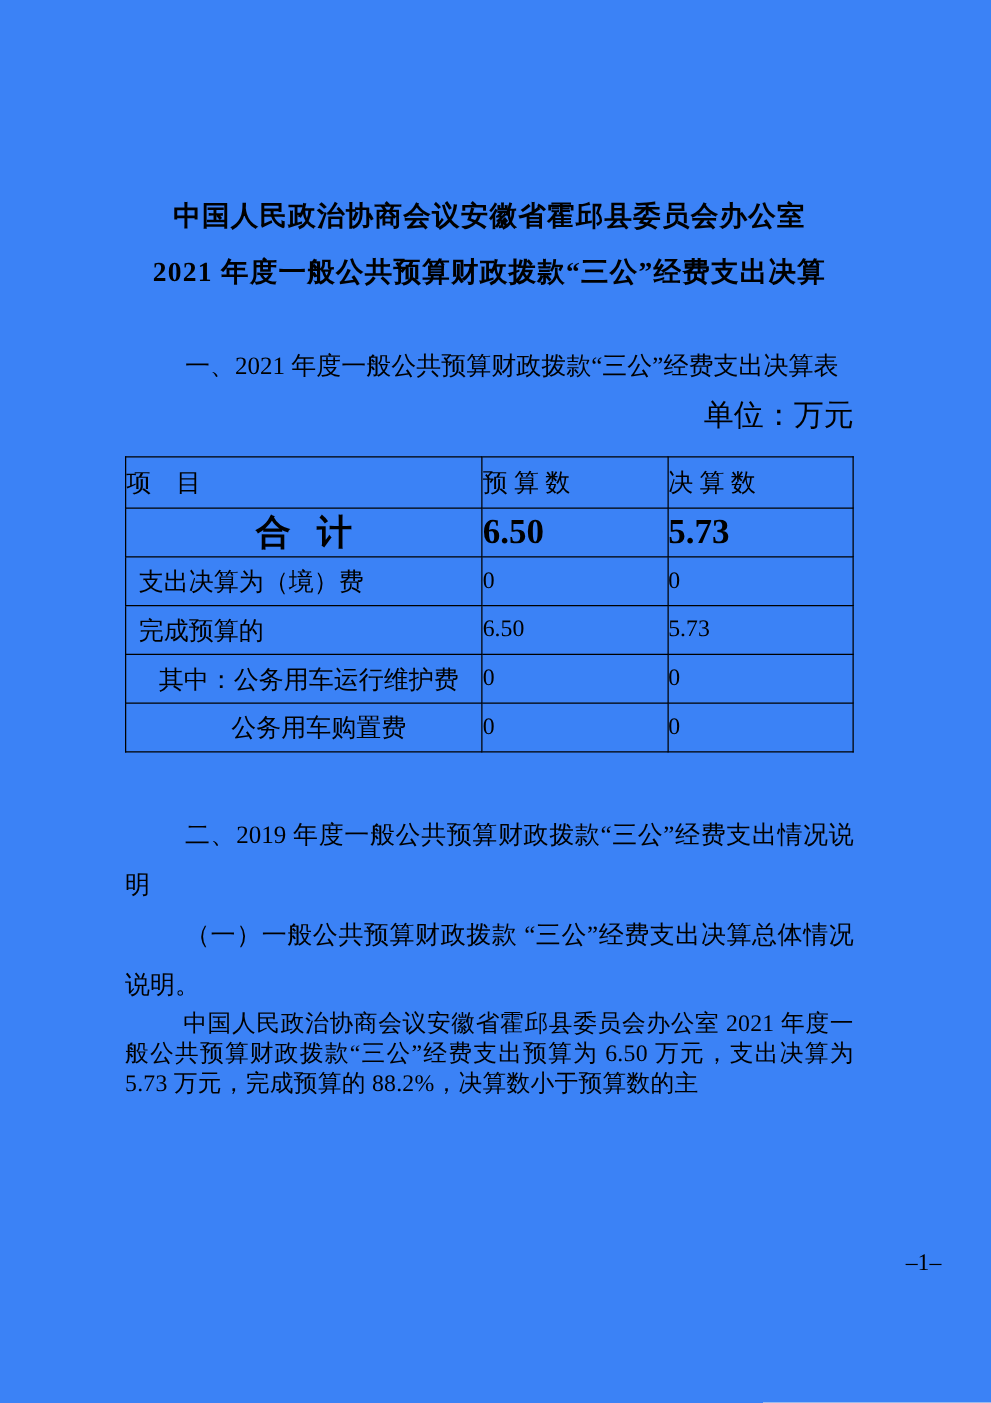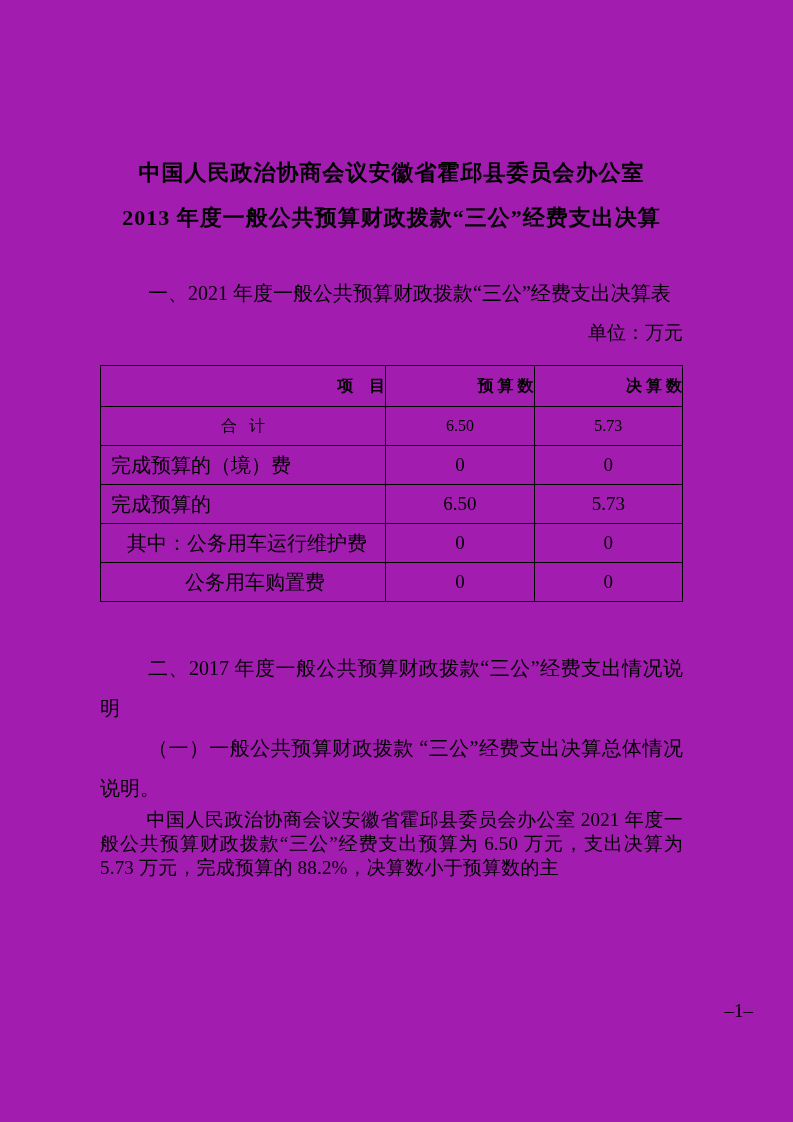--- a/index.html
+++ b/index.html
@@ -2,44 +2,44 @@
 <html><head>
 <meta charset="utf-8">
 <style>
   * { margin:0; padding:0; box-sizing:border-box; }
   html,body { background:#e8e8e8; }
   body { font-family:"Liberation Serif","DejaVu Serif",serif; color:#000; }
   .page {
     position:relative;
     width:793px; height:1122px;
     margin:0 auto;
-    background:#a21caf;
+    background:#3b82f6;
     padding:150px 110px 0 100px;
     overflow:hidden;
   }
   .title { font-size:22px; font-weight:bold; text-align:center; line-height:45px; letter-spacing:1px; }
   .title-line { display:block; white-space:nowrap; }
   .section-heading {
     font-size:20px; font-weight:normal; line-height:40px;
     text-indent:2.4em; text-align:justify;
   }
   .h1-block { margin-top:33px; }
-  .unit-label { font-size:19px; text-align:right; line-height:36px; margin-top:2px;font-family:Liberation Serif, serif; }
+  .unit-label { font-size:24px; text-align:right; line-height:36px; margin-top:2px;font-family:Liberation Serif, serif; }
   .data-table {
     width:100%; border-collapse:collapse; margin-top:14px;
     font-size:20px; table-layout:fixed;
   }
   .data-table th, .data-table td { border:1px solid #000; }
   .data-table th {
-    font-weight:bold; height:41px; text-align:right;
-    white-space:pre; font-size:16px;
+    font-weight:normal; height:41px; text-align:left;
+    white-space:pre; font-size:20px;
   }
-  .data-table td { height:39px; text-align:center; font-size:19px; }
+  .data-table td { height:39px; text-align:left; font-size:19px; }
   .data-table td.item { text-align:left; padding-left:10px; font-size:20px; white-space:pre; }
-  .data-table tr.total td { font-weight:normal; font-size:16px; }
+  .data-table tr.total td { font-weight:bold; font-size:28px; }
   .data-table tr.total td.item { text-align:center; padding-left:0; }
   .data-table td.ind-1 { padding-left:26px;margin-left:32px; }
   .data-table td.ind-2 { padding-left:84px; }
   .h2-block { margin-top:46px; }
   .sub-heading { margin-top:0; }
   .body-para {
     font-size:19px; line-height:24px;
     text-indent:2.45em; text-align:justify;
     letter-spacing:0.2px;
   }
@@ -48,21 +48,21 @@
     font-size:19px; line-height:36px;
   }
 </style>
 </head>
 <body>
 
 <div class="page">
 
   <h1 class="title">
     <span class="title-line">中国人民政治协商会议安徽省霍邱县委员会办公室</span>
-    <span class="title-line">2013 年度一般公共预算财政拨款“三公”经费支出决算</span>
+    <span class="title-line">2021 年度一般公共预算财政拨款“三公”经费支出决算</span>
   </h1>
 
   <p class="section-heading h1-block">一、2021 年度一般公共预算财政拨款“三公”经费支出决算表</p>
 
   <p class="unit-label">单位：万元</p>
 
   <table class="data-table">
     <colgroup>
       <col style="width:49%">
       <col style="width:25.5%">
@@ -75,21 +75,21 @@
         <th>决 算 数</th>
       </tr>
     </thead>
     <tbody>
       <tr class="total">
         <td class="item">合   计</td>
         <td>6.50</td>
         <td>5.73</td>
       </tr>
       <tr>
-        <td class="item">完成预算的（境）费</td>
+        <td class="item">支出决算为（境）费</td>
         <td>0</td>
         <td>0</td>
       </tr>
       <tr>
         <td class="item">完成预算的</td>
         <td>6.50</td>
         <td>5.73</td>
       </tr>
       <tr>
         <td class="item ind-1">其中：公务用车运行维护费</td>
@@ -97,21 +97,21 @@
         <td>0</td>
       </tr>
       <tr>
         <td class="item ind-2">公务用车购置费</td>
         <td>0</td>
         <td>0</td>
       </tr>
     </tbody>
   </table>
 
-  <p class="section-heading h2-block">二、2017 年度一般公共预算财政拨款“三公”经费支出情况说明</p>
+  <p class="section-heading h2-block">二、2019 年度一般公共预算财政拨款“三公”经费支出情况说明</p>
 
   <p class="section-heading sub-heading">（一）一般公共预算财政拨款 “三公”经费支出决算总体情况说明。</p>
 
   <p class="body-para">中国人民政治协商会议安徽省霍邱县委员会办公室 2021 年度一般公共预算财政拨款“三公”经费支出预算为 6.50 万元，支出决算为 5.73 万元，完成预算的 88.2%，决算数小于预算数的主</p>
 
   <div class="page-number">–1–</div>
 
 </div>
 
 </body></html>

